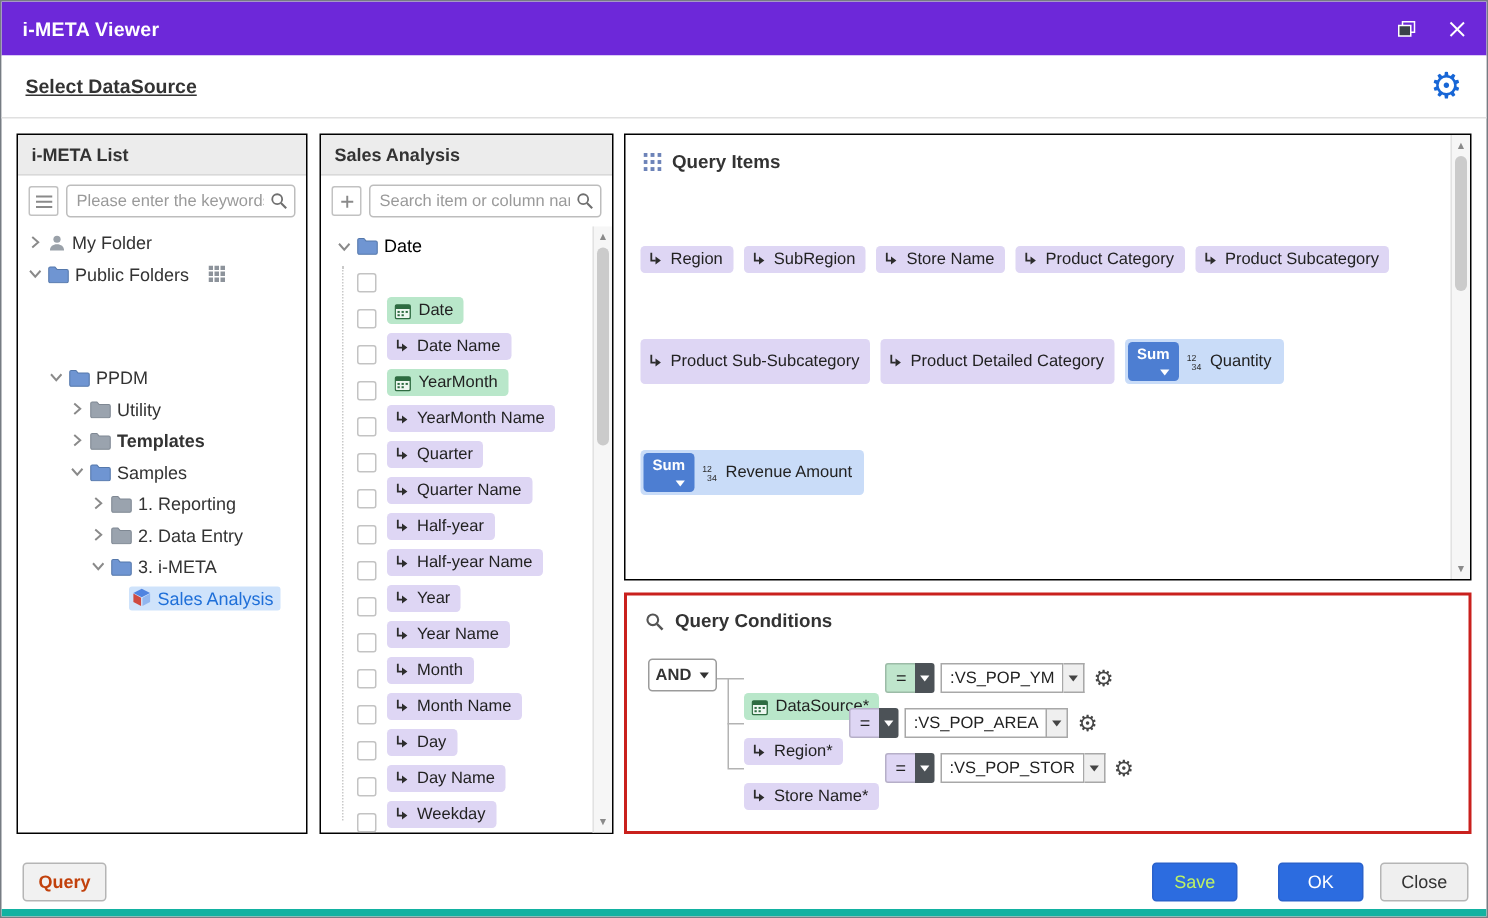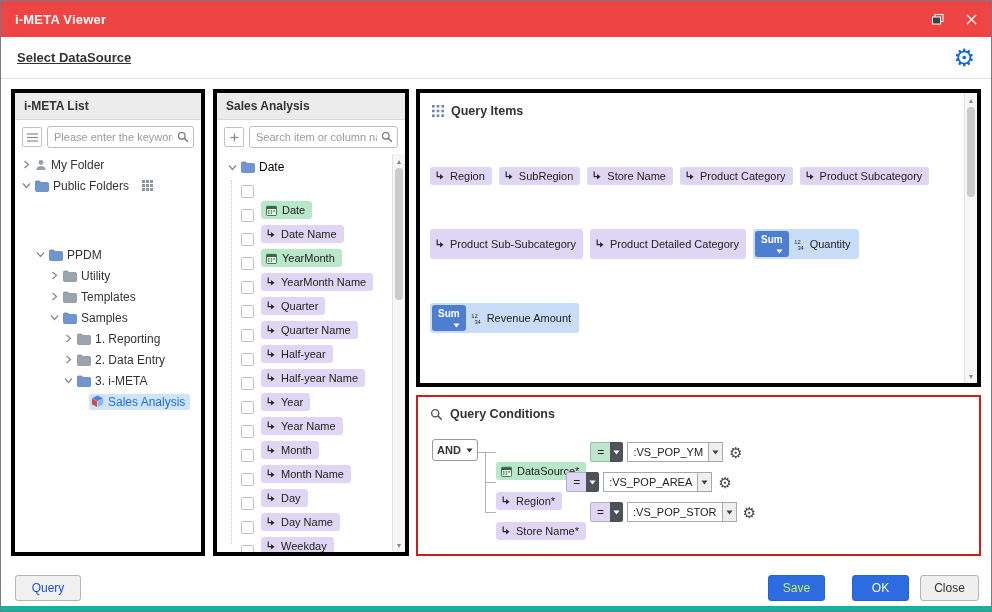--- a/index.html
+++ b/index.html
@@ -2,32 +2,32 @@
 <html><head>
 <meta charset="utf-8">
 <style>
   *{margin:0;padding:0;box-sizing:border-box;}
   body{font-family:"Liberation Sans",sans-serif;background:#b9bdc2;}
   .window{position:relative;width:992px;height:612px;background:#fff;border:1px solid #767c83;overflow:hidden;}
   .icon{display:inline-flex;align-items:center;justify-content:center;line-height:0;}
   .chevcol{width:14px;flex:none;}
 
   
-  .titlebar{position:absolute;left:0;top:0;right:0;height:36px;background:#ef4444;display:flex;align-items:center;padding:0 14px;}
+  .titlebar{position:absolute;left:0;top:0;right:0;height:36px;background:#6d28d9;display:flex;align-items:center;padding:0 14px;}
   .titlebar .t{color:#fff;font-size:13px;font-weight:700;letter-spacing:.2px;}
   .tb-icons{margin-left:auto;display:flex;gap:22px;align-items:center;}
   .tb-icons .icon{cursor:default;}
 
   
   .subheader{position:absolute;left:0;top:36px;right:0;height:42px;background:#fff;border-bottom:1px solid #e0e0e0;display:flex;align-items:center;padding:0 16px;}
   .subheader .t{font-size:13px;font-weight:700;color:#333;text-decoration:underline;}
   .gear-blue{margin-left:auto;color:#1766d6;font-size:24px;line-height:1;}
 
   
-  .panel{position:absolute;background:#fff;border:4px solid #000000;}
+  .panel{position:absolute;background:#fff;border:1px solid #000000;}
   #p-left{left:10px;top:88px;width:194px;height:467px;}
   #p-mid{left:212px;top:88px;width:196px;height:467px;}
   #p-qi{left:415px;top:88px;width:565px;height:298px;}
   #p-qc{left:415px;top:394px;width:565px;height:161px;border:2px solid #c9201d;}
   .phead{height:27px;background:#ececec;border-bottom:1px solid #d9d9d9;display:flex;align-items:center;padding:0 9px;font-size:12px;font-weight:700;color:#333;}
   .searchrow{display:flex;align-items:center;gap:5px;padding:6px 7px;height:34px;}
   .sqbtn{width:20px;height:20px;border:1px solid #c2c2c2;border-radius:2px;background:#fff;display:inline-flex;align-items:center;justify-content:center;flex:none;}
   .inputwrap{position:relative;flex:1;}
   .inputwrap input{width:100%;height:22px;border:1px solid #bdbdbd;border-radius:3px;padding:0 20px 0 6px;font-size:11px;font-family:inherit;color:#333;background:#fff;}
   .inputwrap input::placeholder{color:#9a9a9a;}
@@ -73,21 +73,21 @@
   .crow .pill{margin-right:4px;}
   .opbox{display:inline-flex;align-items:center;justify-content:center;width:20px;height:20px;font-size:12px;border:1px solid rgba(0,0,0,.18);border-right:none;border-radius:2px 0 0 2px;color:#222;}
   .opbox.g{background:#bfe5cc;} .opbox.p{background:#ded6f4;}
   .opdrop{display:inline-flex;align-items:center;justify-content:center;width:13px;height:20px;background:#4c5257;color:#fff;border-radius:0 2px 2px 0;margin-right:4px;}
   .valbox{display:inline-flex;align-items:center;height:20px;border:1px solid #a8a8a8;background:#fff;padding:0 5px;font-size:11px;color:#222;white-space:nowrap;}
   .valdrop{display:inline-flex;align-items:center;justify-content:center;width:14px;height:20px;border:1px solid #a8a8a8;border-left:none;background:#efefef;color:#444;margin-right:6px;}
   .gearsm{font-size:15px;color:#474747;line-height:1;}
 
   
   .footer-btn{position:absolute;top:574px;height:26px;display:inline-flex;align-items:center;justify-content:center;border-radius:3px;font-size:12px;font-family:inherit;cursor:default;}
-  #btn-query{left:14px;width:66px;background:#f1f1f1;border:1px solid #b5b5b5;color:#1d4ed8;}
+  #btn-query{left:14px;width:56px;background:#f1f1f1;border:1px solid #b5b5b5;color:#c2410c;font-weight:bold;}
   #btn-save{left:767px;width:57px;background:#2c6ce0;border:1px solid #2a62cc;color:#bef264;}
   #btn-ok{left:851px;width:57px;background:#2c6ce0;border:1px solid #2a62cc;color:#fff;}
   #btn-close{left:919px;width:59px;background:#efefef;border:1px solid #b5b5b5;color:#333;}
   .bottomstrip{position:absolute;left:0;right:0;bottom:0;height:5px;background:#12b2a1;}
 </style>
 </head>
 <body>
 
 <div class="window">
 
@@ -210,21 +210,21 @@
           </span>
           <span class="lblwrap">
             <span class="icon ">
               <svg width="14" height="12" viewBox="0 0 14 12">
                 <path d="M0.5 2a1 1 0 011-1h3.1l1.4 1.6h6.5a1 1 0 011 1v6.9a1 1 0 01-1 1h-11a1 1 0 01-1-1z" fill="#9aa3ae" stroke="#7f8893" stroke-width="0.7"></path>
               </svg>
             </span>
             <span>Utility</span>
           </span>
         </div>
-        <div class="trow" style="padding-left: 32px;">
+        <div class="trow" style="padding-left: 32px; font-weight: bold;">
           <span class="icon chevcol">
             <svg width="7" height="9" viewBox="0 0 7 9">
               <path d="M1.5 1l4 3.5-4 3.5" fill="none" stroke="#8a8a8a" stroke-width="1.3"></path>
             </svg>
           </span>
           <span class="lblwrap">
             <span class="icon ">
               <svg width="14" height="12" viewBox="0 0 14 12">
                 <path d="M0.5 2a1 1 0 011-1h3.1l1.4 1.6h6.5a1 1 0 011 1v6.9a1 1 0 01-1 1h-11a1 1 0 01-1-1z" fill="#9aa3ae" stroke="#7f8893" stroke-width="0.7"></path>
               </svg>

